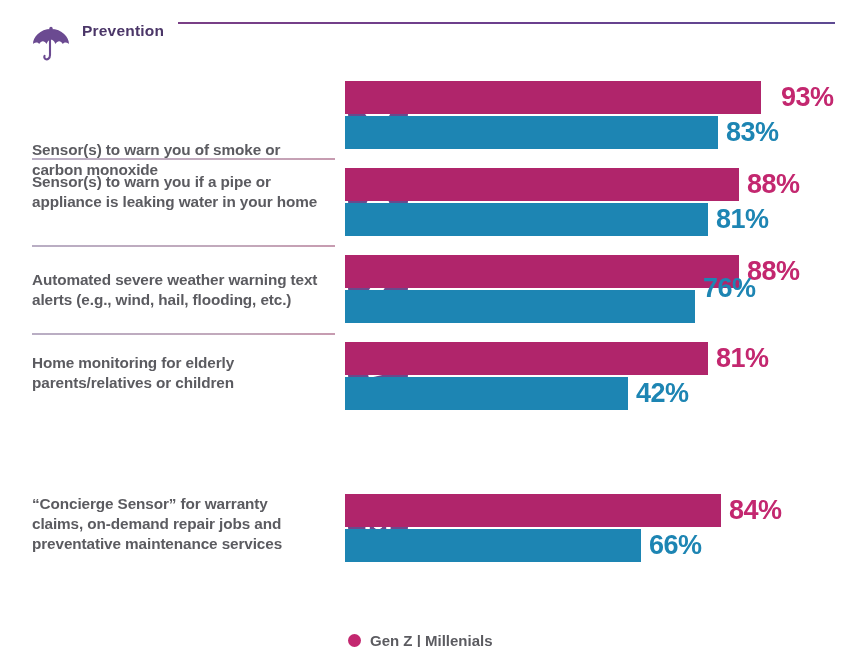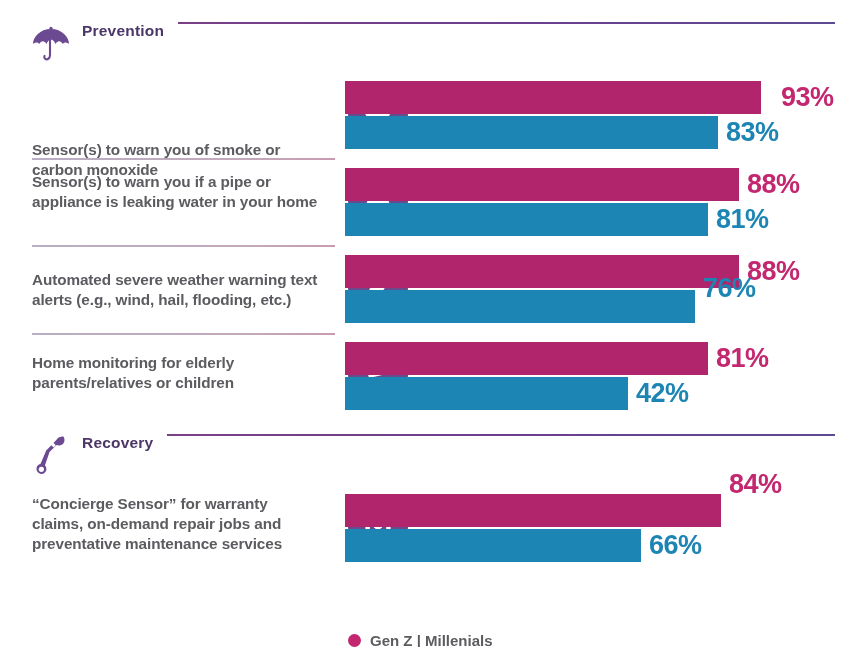--- a/index.html
+++ b/index.html
@@ -216,46 +216,36 @@
       </svg>
     </div>
     <div class="bars">
       <div class="bar pink" style="top:342px; width:363px;"></div>
       <div class="bar-value pink" style="top:342px; left:371px;">81%</div>
       <div class="bar blue" style="top:377px; width:283px;"></div>
       <div class="bar-value blue" style="top:377px; left:291px;">42%</div>
     </div>
   </div>
 
-  <div class="section-header" style="top:434px; width:807px;">
-    <span class="section-icon">
-      <svg width="34" height="42" viewBox="0 0 34 42">
-        <path d="M24.5 2.5 L19.5 8 L21.8 10.3 L19.6 12.5 L17.3 10.2 L12.2 15.6 L6.6 28.8 C3.5 29.6 1.8 32.6 2.8 35.5 C3.9 38.6 7.5 39.9 10.2 38.2 C12.9 36.5 13.2 32.7 10.9 30.6 L15.5 17 L22.6 10 C25.8 11.3 29.4 9.6 30.3 6.4 C30.8 4.5 30.3 2.6 29 1.3 Z" fill="#6b4a91"></path>
-        <circle cx="7.4" cy="34.3" r="2.6" fill="#ffffff"></circle>
-      </svg>
-    </span>
-    <span class="section-title">Recovery</span>
-    <span class="section-rule"></span>
-  </div>
 
   <div class="row" style="top:0;">
     <div class="row-label" style="top:494px;">“Concierge Sensor” for warranty claims, on-demand repair jobs and preventative maintenance services</div>
     <div class="medallion" style="left:345px; top:494px;">
       <svg width="36" height="36" viewBox="0 0 36 36">
         <path d="M7.5 15.5 C7.5 9.5 12 5 18 5 C24 5 28.5 9.5 28.5 15.5" stroke="#ffffff" stroke-width="2.2" fill="none" stroke-linecap="round"></path>
         <rect x="5.4" y="14" width="4.4" height="7.6" rx="2.2" fill="#ffffff"></rect>
         <rect x="26.2" y="14" width="4.4" height="7.6" rx="2.2" fill="#ffffff"></rect>
         <circle cx="18" cy="15" r="5.3" fill="#ffffff"></circle>
         <path d="M18 21.5 C12.5 21.5 8 25.2 8 30.6 L8 32 L28 32 L28 30.6 C28 25.2 23.5 21.5 18 21.5 Z" fill="#ffffff"></path>
         <path d="M28.4 20.8 L28.4 23.5 C28.4 25 27.2 26 25.8 26 L22.5 26" stroke="#ffffff" stroke-width="1.6" fill="none" stroke-linecap="round"></path>
       </svg>
     </div>
     <div class="bars">
       <div class="bar pink" style="top:494px; width:376px;"></div>
-      <div class="bar-value pink" style="top:468px; left:384px;">84%</div>
+      <div class="bar-value pink" style="top:494px; left:384px;">84%</div>
       <div class="bar blue" style="top:529px; width:296px;"></div>
       <div class="bar-value blue" style="top:529px; left:304px;">66%</div>
     </div>
   </div>
 
   <div class="legend" style="left:348px; top:596px;">
     <div class="legend-item">
       <span class="legend-dot pink"></span>
       <span>Gen Z  |  Millenials</span>
     </div>

